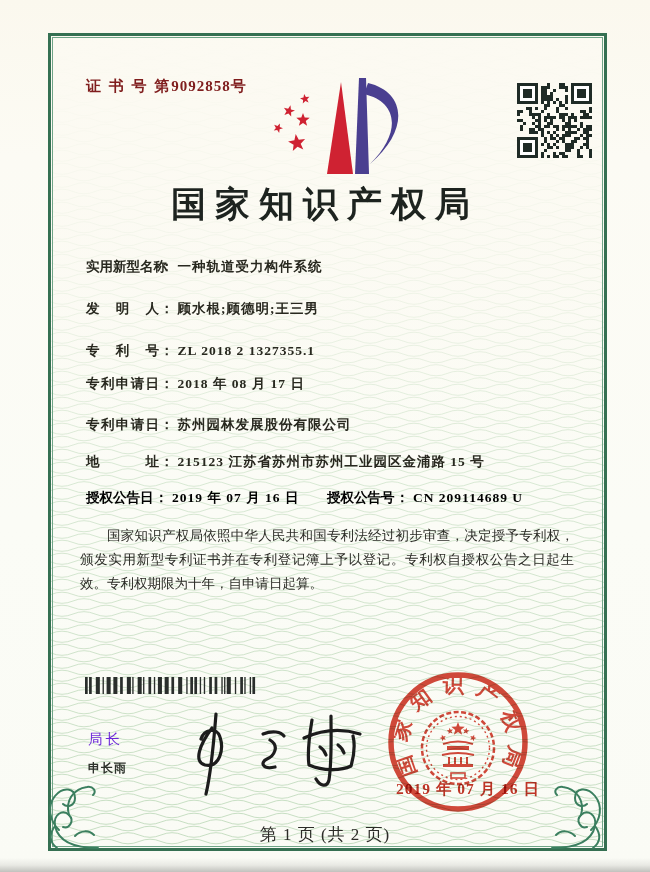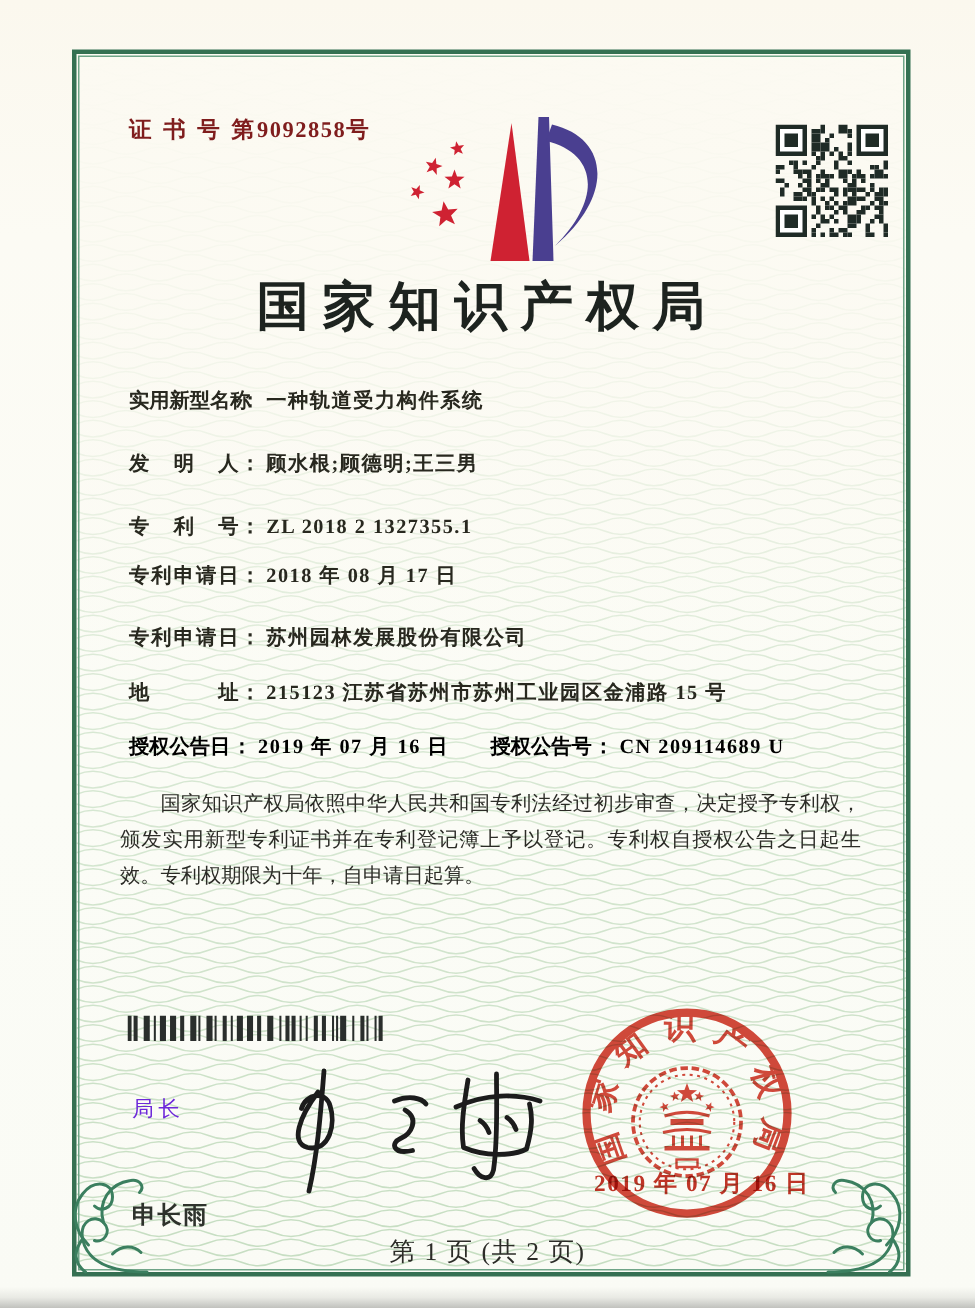--- a/index.html
+++ b/index.html
@@ -45,21 +45,21 @@
   .grant-row { position:absolute; left:86px; top:489px; font-size:13.5px; font-weight:600; color:#000000; white-space:nowrap; }
   .grant-right { position:absolute; left:241px; top:0; }
   .paras {
     position:absolute; left:80px; top:524px; width:494px;
     font-size:13.5px; font-weight:500; color:#2b2b26;
     line-height:1.78; text-align:justify;
   }
   .paras p { text-indent:2em; }
   #barcode-svg { position:absolute; left:85px; top:677px; }
   .signer-title { position:absolute; left:88px; top:730px; font-size:14.5px; letter-spacing:3px; color:#6d28d9; font-weight:400;}
-  .signer-name  { position:absolute; left:88px; top:760px; font-size:16px; letter-spacing:1px; color:#2e322c; font-weight:600;margin-top:40px;}
+  .signer-name  { position:absolute; left:88px; top:760px; font-size:12px; letter-spacing:1px; color:#2e322c; font-weight:600;}
   #signature-svg { position:absolute; left:178px; top:708px; }
   #seal-svg { position:absolute; left:382px; top:666px; mix-blend-mode:multiply; opacity:0.92; }
   .seal-date {
     position:absolute; left:396px; top:779px; width:170px;
     font-size:15.5px; font-weight:700; color:#c23527; letter-spacing:1px;
     mix-blend-mode:multiply;
   }
   .footer { position:absolute; left:0; top:823px; width:650px; text-align:center; font-size:17px; color:#2c2c28; letter-spacing:1px; }
   .flourish { position:absolute; top:782px; }
   .flourish.left  { left:40px; }

